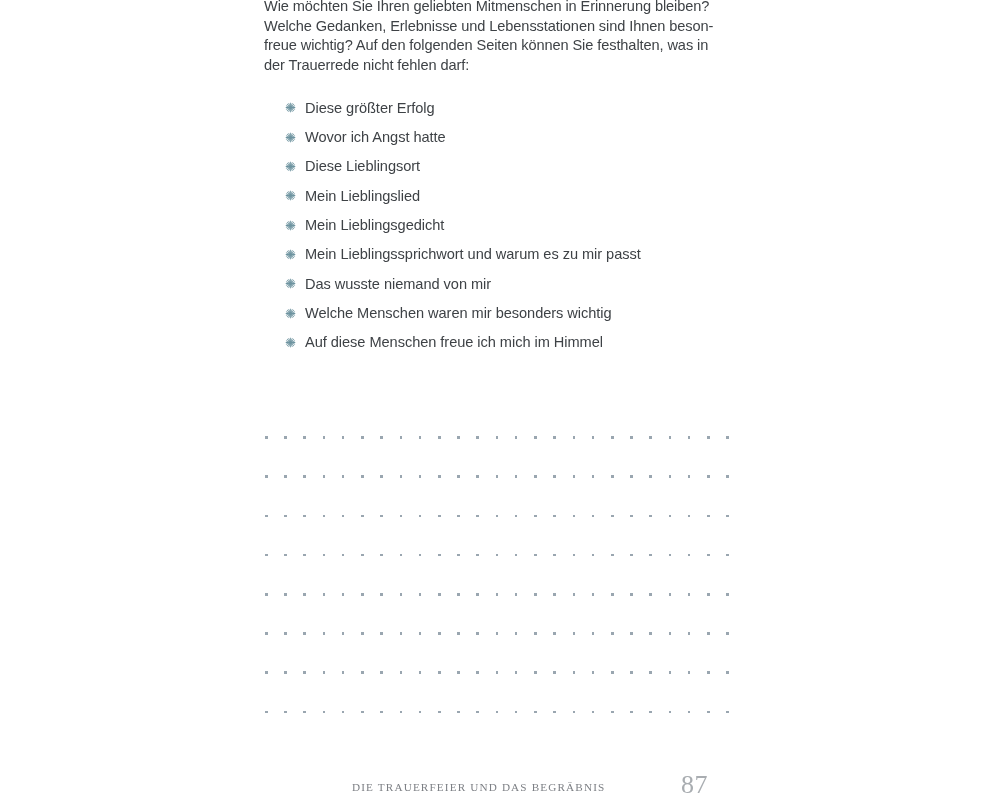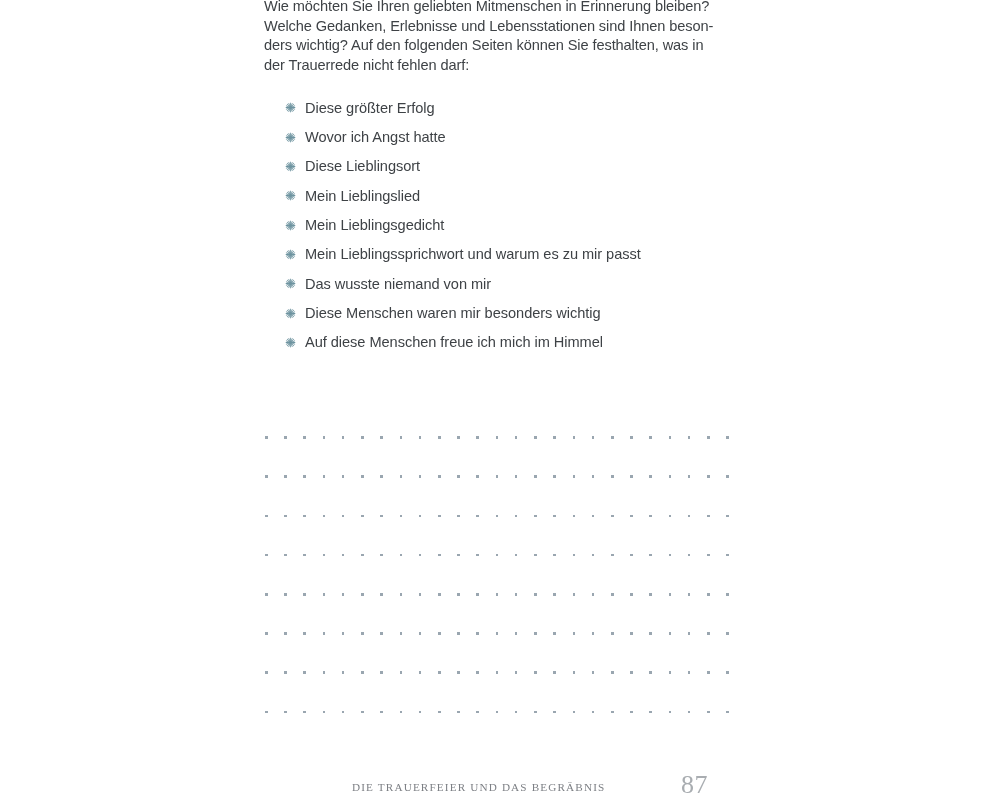--- a/index.html
+++ b/index.html
@@ -133,21 +133,21 @@
   }
 </style>
 </head>
 <body>
 
 <div class="page">
 
   <div class="intro">
     <span class="intro-line">Wie möchten Sie Ihren geliebten Mitmenschen in Erinnerung bleiben?</span>
     <span class="intro-line">Welche Gedanken, Erlebnisse und Lebensstationen sind Ihnen beson-</span>
-    <span class="intro-line">ders wichtig? Auf den folgenden Seiten können Sie festhalten, was in</span>
+    <span class="intro-line">freue wichtig? Auf den folgenden Seiten können Sie festhalten, was in</span>
     <span class="intro-line">der Trauerrede nicht fehlen darf:</span>
   </div>
 
   <ul class="checklist">
       <li class="checklist-item">
         <span class="bullet-icon">
           <svg viewBox="0 0 24 24" width="11" height="11">
             <g fill="#6e94a0">
               <rect x="11.1" y="1.2" width="1.8" height="21.6" rx="0.9" transform="rotate(0 12 12)"></rect>
               <rect x="11.1" y="1.2" width="1.8" height="21.6" rx="0.9" transform="rotate(22.5 12 12)"></rect>
@@ -280,21 +280,21 @@
               <rect x="11.1" y="1.2" width="1.8" height="21.6" rx="0.9" transform="rotate(45 12 12)"></rect>
               <rect x="11.1" y="1.2" width="1.8" height="21.6" rx="0.9" transform="rotate(67.5 12 12)"></rect>
               <rect x="11.1" y="1.2" width="1.8" height="21.6" rx="0.9" transform="rotate(90 12 12)"></rect>
               <rect x="11.1" y="1.2" width="1.8" height="21.6" rx="0.9" transform="rotate(112.5 12 12)"></rect>
               <rect x="11.1" y="1.2" width="1.8" height="21.6" rx="0.9" transform="rotate(135 12 12)"></rect>
               <rect x="11.1" y="1.2" width="1.8" height="21.6" rx="0.9" transform="rotate(157.5 12 12)"></rect>
               <circle cx="12" cy="12" r="2.6" fill="#6e94a0"></circle>
             </g>
           </svg>
         </span>
-        <span class="item-label">Diese Menschen waren mir besonders wichtig</span>
+        <span class="item-label">Welche Menschen waren mir besonders wichtig</span>
       </li>
       <li class="checklist-item">
         <span class="bullet-icon">
           <svg viewBox="0 0 24 24" width="11" height="11">
             <g fill="#6e94a0">
               <rect x="11.1" y="1.2" width="1.8" height="21.6" rx="0.9" transform="rotate(0 12 12)"></rect>
               <rect x="11.1" y="1.2" width="1.8" height="21.6" rx="0.9" transform="rotate(22.5 12 12)"></rect>
               <rect x="11.1" y="1.2" width="1.8" height="21.6" rx="0.9" transform="rotate(45 12 12)"></rect>
               <rect x="11.1" y="1.2" width="1.8" height="21.6" rx="0.9" transform="rotate(67.5 12 12)"></rect>
               <rect x="11.1" y="1.2" width="1.8" height="21.6" rx="0.9" transform="rotate(90 12 12)"></rect>

